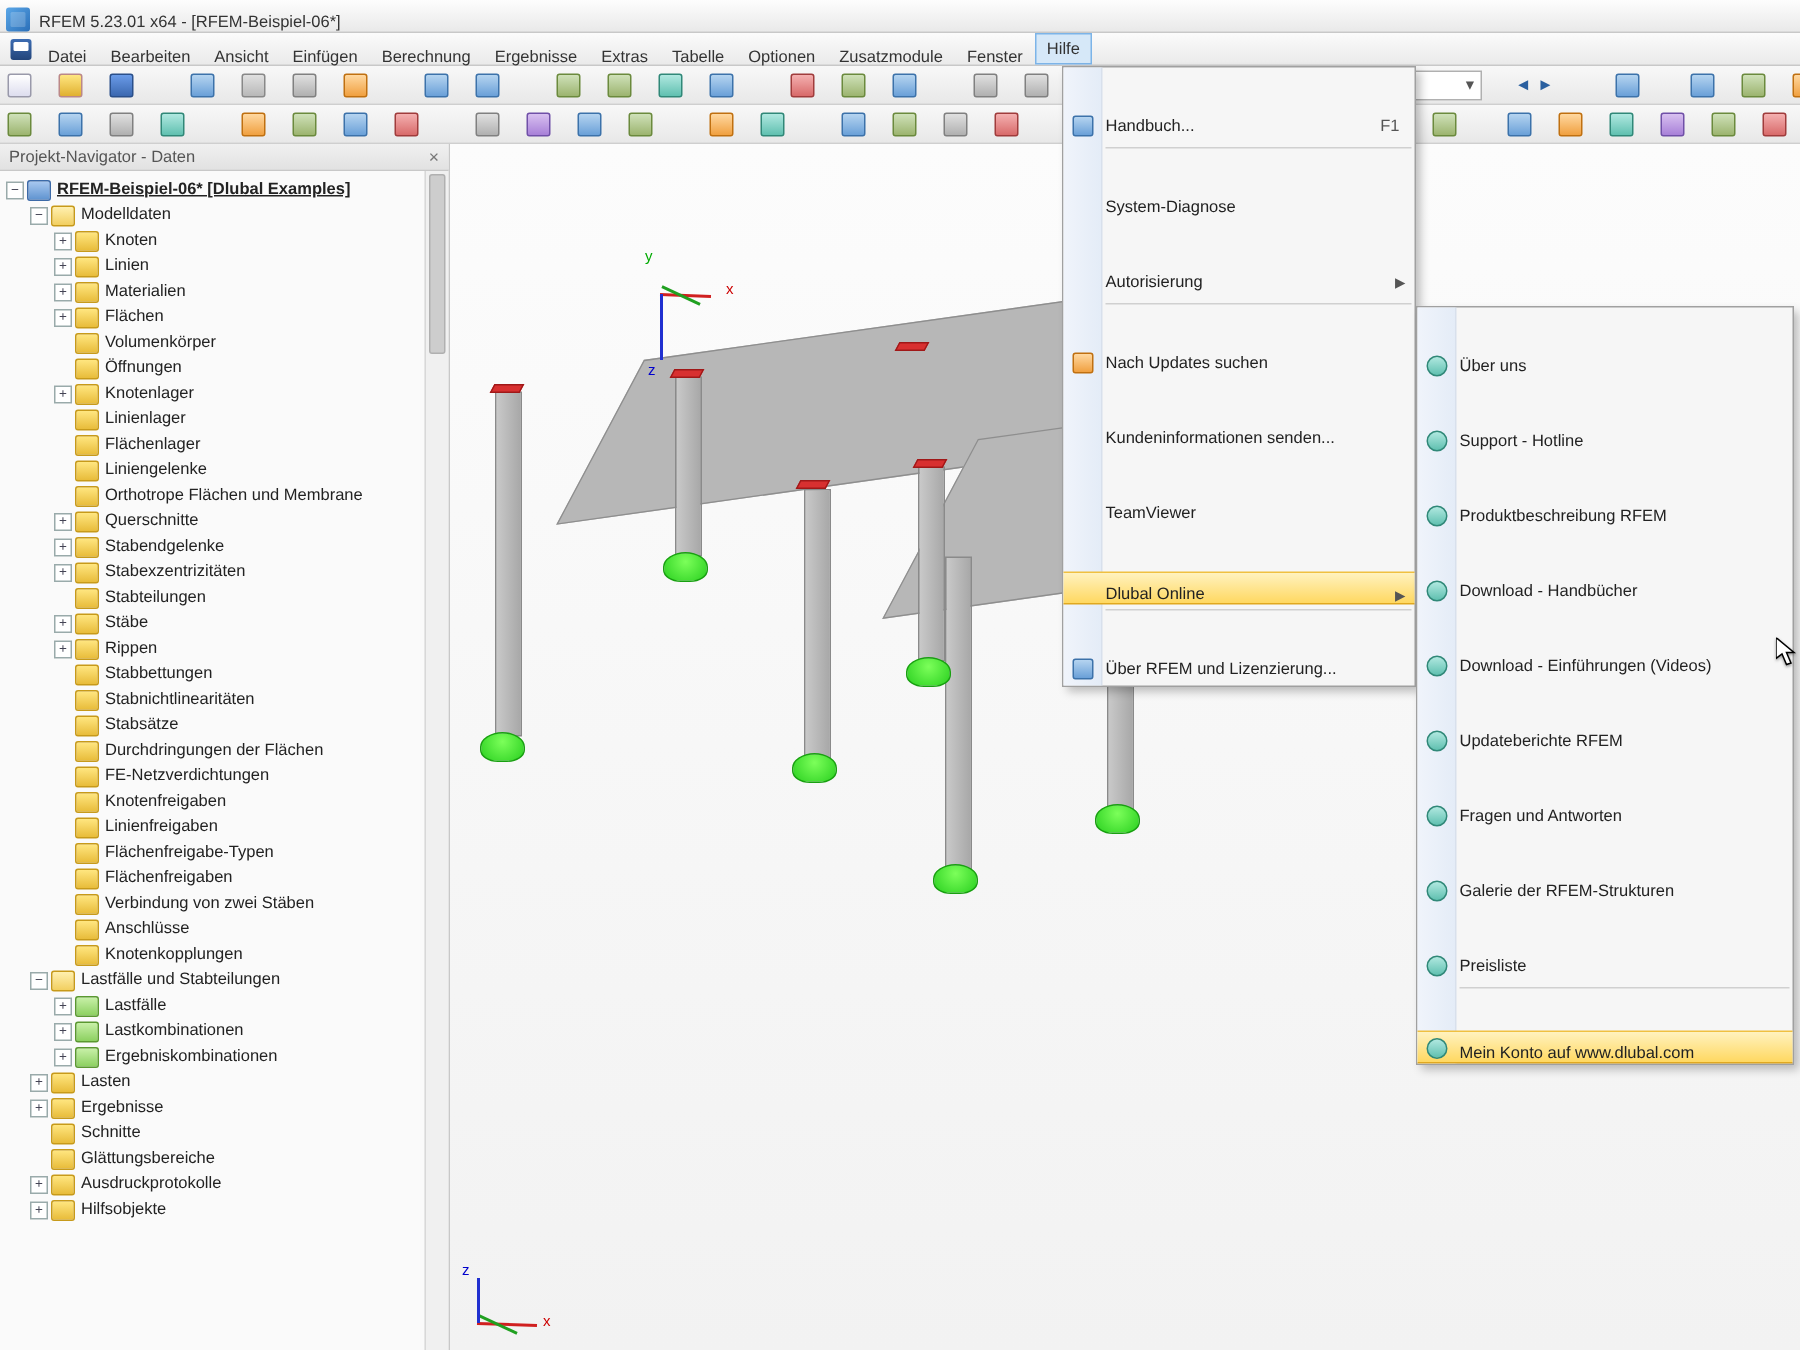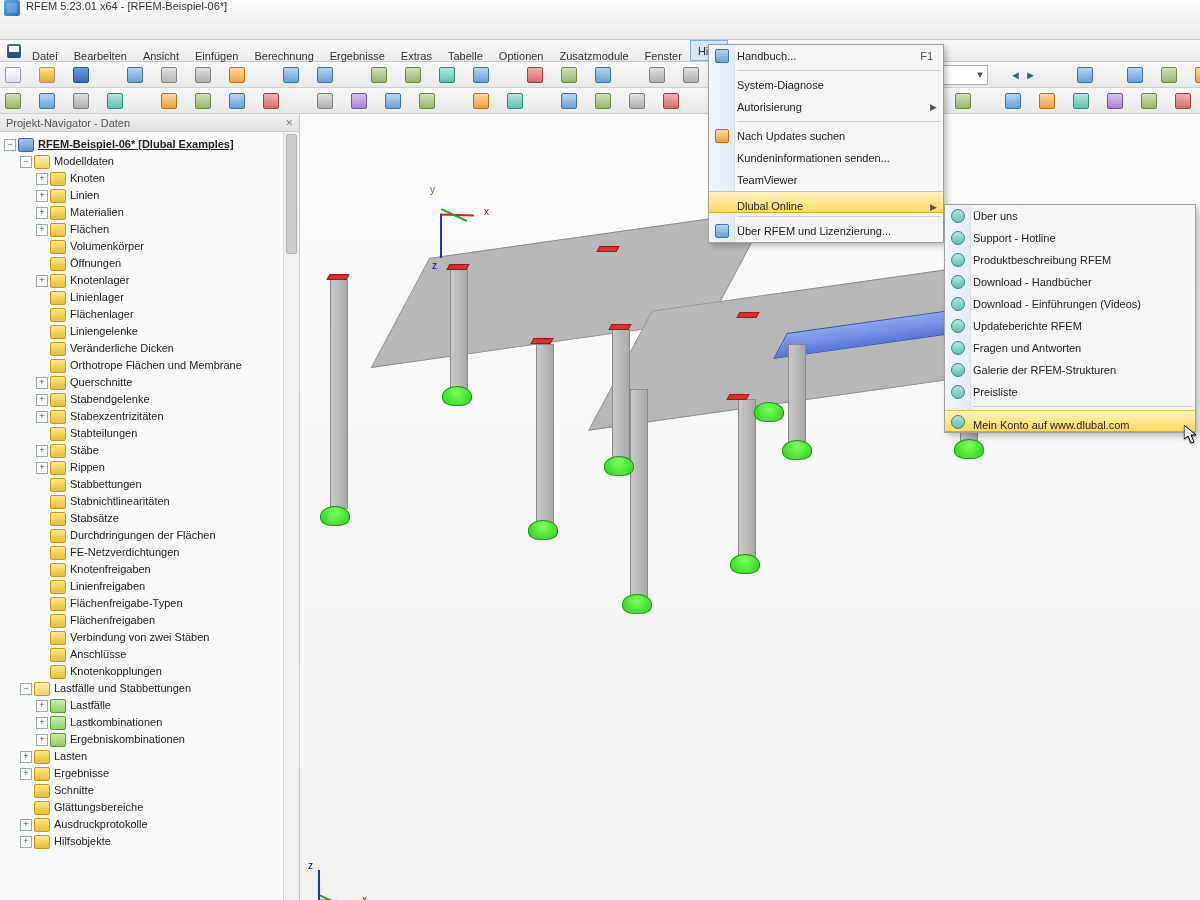--- a/index.html
+++ b/index.html
@@ -1,18 +1,18 @@
 <!DOCTYPE html>
 <html><head>
 <meta charset="utf-8">
 <style>
 * { margin: 0; padding: 0; box-sizing: border-box; font-family: "Segoe UI", Tahoma, sans-serif; font-size: 11px; }
 html, body { width: 1200px; height: 900px; overflow: hidden; background: #f0f0f0; }
 
-.titlebar { height: 40px; background: linear-gradient(#fdfdfd,#e9e9e9); display: flex; align-items: flex-start; padding: 0 4px; border-bottom: 1px solid #c8c8c8; }
+.titlebar { height: 22px; background: linear-gradient(#fdfdfd,#e9e9e9); display: flex; align-items: flex-end; padding: 0 4px; border-bottom: 1px solid #c8c8c8; }
 .titlebar .app-icon { width: 16px; height: 16px; background: linear-gradient(135deg,#5aa7e8,#2b6fb8); border-radius: 2px; margin-right: 6px; position: relative; }
 .titlebar .app-icon::after { content:""; position:absolute; inset:3px; background:#fff3; border-radius:1px; }
 .titlebar .title { color:#333; }
 
 .menubar { height: 22px; background: linear-gradient(#fbfbfb,#eaeaea); display: flex; align-items: stretch; padding-left: 4px; border-bottom: 1px solid #c8c8c8; }
 .menubar .mb-icon { width: 20px; display:flex; align-items:center; justify-content:center; }
 .menubar .menu-item { padding: 16px 8px; display: flex; align-items: center; color:#333; cursor: default; }
 .menubar .menu-item.active { background:#d6e8f8; border:1px solid #7cb4e8; padding:0 7px; }
 .mb-icon .inner { width:14px; height:14px; background:linear-gradient(#3d6db3,#23457a); border-radius:2px; position:relative; }
 .mb-icon .inner::after { content:""; position:absolute; inset:2px 2px 6px 2px; background:#fff; border-radius:1px; }
@@ -74,21 +74,21 @@
 
 
 .slab { position:absolute; background:#b7b7b7; border:1px solid #8e8e8e; transform:skew(-28deg,-8deg); }
 .col { position:absolute; width:18px; background:linear-gradient(90deg,#c9c9c9,#a8a8a8); border:1px solid #8a8a8a; }
 .beam-blue { position:absolute; height:26px; background:linear-gradient(#8da8f0,#5676d8); border:1px solid #3a52a8; transform:skew(-28deg, -8deg); }
 .support { position:absolute; width:30px; height:20px; background:radial-gradient(circle at 50% 30%, #7cff5a, #2ad020); border:1px solid #18a010; border-radius:50% 50% 40% 40%; }
 .node-red { position:absolute; width:20px; height:6px; background:#d83030; border:1px solid #a01818; transform:skew(-28deg); }
 
 
 .dropdown { position:absolute; background:#f6f6f6; border:1px solid #a0a0a0; box-shadow: 3px 3px 6px rgba(0,0,0,.25); }
-.dropdown .dd-row { height:22px; display:flex; align-items:center; padding:0 22px 0 28px; color:#222; cursor:default; position:relative; }
+.dropdown .dd-row { height:22px; display:flex; align-items:center; padding:0 22px 0 28px; color:#222; cursor:default; position:relative;margin-top:28px; }
 .dropdown .dd-row.highlight { background: linear-gradient(#fff2bf,#ffd861); border-top:1px solid #f0c040; border-bottom:1px solid #e0a820;align-items:flex-end; }
 .dropdown .dd-sep { height:1px; background:#d0d0d0; margin:3px 2px 3px 28px; }
 .dropdown .dd-ico { position:absolute; left:4px; width:18px; height:18px; display:flex; align-items:center; justify-content:center; }
 .dropdown .dd-hotkey { position:absolute; right:10px; color:#555; }
 .dropdown .dd-sub { position:absolute; right:6px; color:#555; font-size:9px; }
 .dd-iconstrip { position:absolute; left:0; top:0; bottom:0; width:26px; background:linear-gradient(90deg,#f0f4fb,#e4ecf7); border-right:1px solid #d8e0ec; }
 
 .cursor { position:absolute; width:16px; height:20px; pointer-events:none; }
 .cursor svg { filter: drop-shadow(0 1px 1px rgba(0,0,0,.4)); }
 
@@ -436,27 +436,20 @@
             <div class="row lvl3">
               <span class="noexp"></span>
               <span class="fico fi-folder"></span>
               <span>Liniengelenke</span>
             </div>
           </li>
           <li>
             <div class="row lvl3">
               <span class="noexp"></span>
               <span class="fico fi-folder"></span>
-              <span>Veränderliche Dicken</span>
-            </div>
-          </li>
-          <li>
-            <div class="row lvl3">
-              <span class="noexp"></span>
-              <span class="fico fi-folder"></span>
               <span>Orthotrope Flächen und Membrane</span>
             </div>
           </li>
           <li>
             <div class="row lvl3">
               <span class="exp">+</span>
               <span class="fico fi-folder"></span>
               <span>Querschnitte</span>
             </div>
           </li>
@@ -576,21 +569,21 @@
             <div class="row lvl3">
               <span class="noexp"></span>
               <span class="fico fi-folder"></span>
               <span>Knotenkopplungen</span>
             </div>
           </li>
           <li>
             <div class="row lvl2">
               <span class="exp">−</span>
               <span class="fico fi-folder-open"></span>
-              <span>Lastfälle und Stabbettungen</span>
+              <span>Lastfälle und Stabteilungen</span>
             </div>
           </li>
           <li>
             <div class="row lvl3">
               <span class="exp">+</span>
               <span class="fico fi-green"></span>
               <span>Lastfälle</span>
             </div>
           </li>
           <li>

